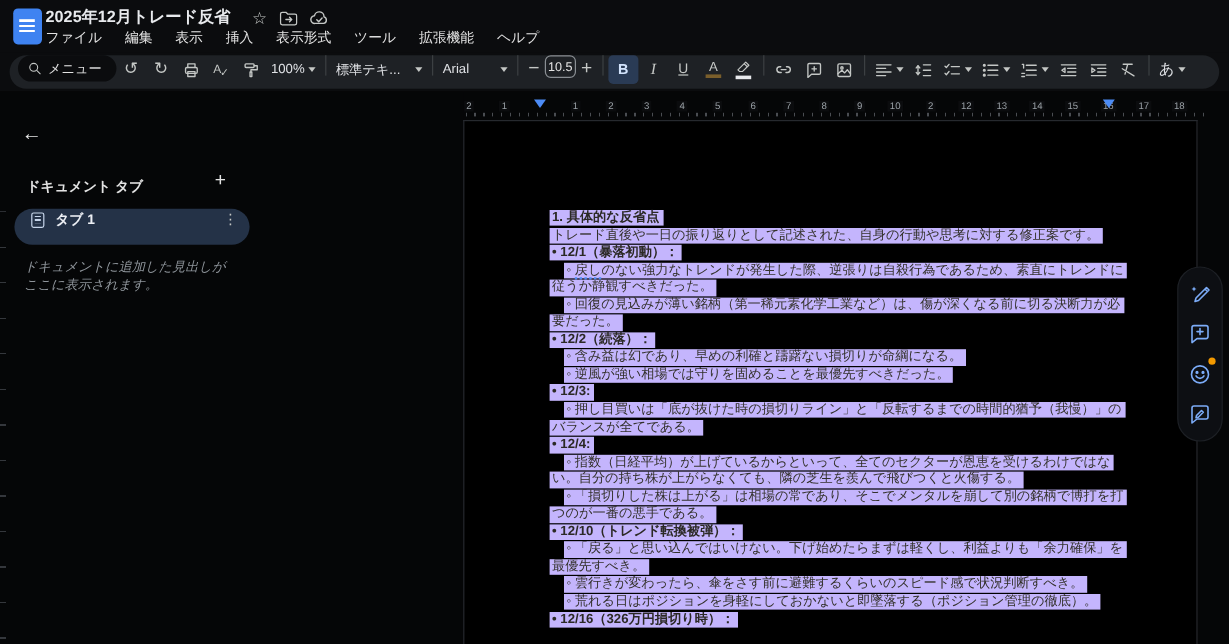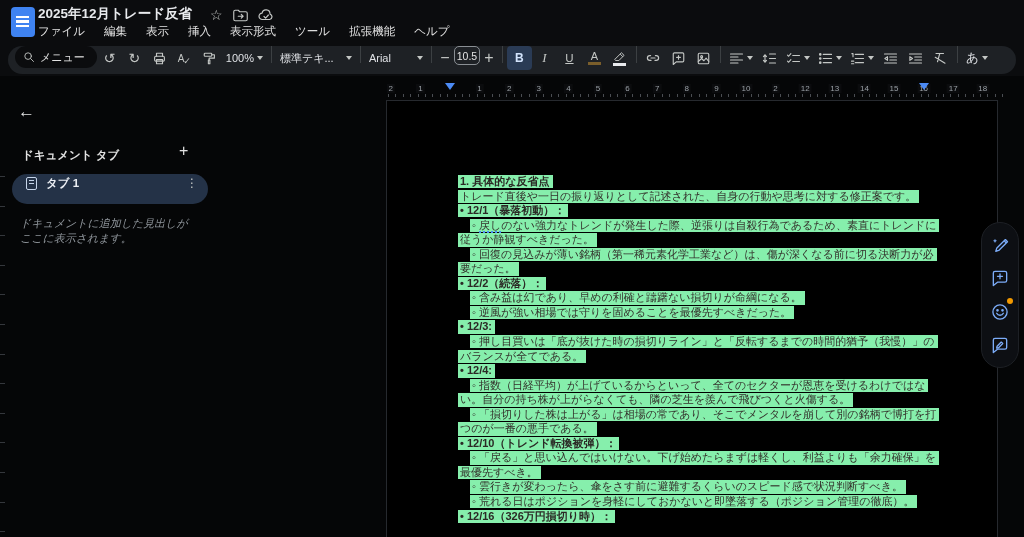--- a/index.html
+++ b/index.html
@@ -66,21 +66,21 @@
   .rmarker { position:absolute; top:0; width:0; height:0; border-left:5px solid transparent;
     border-right:5px solid transparent; border-top:7px solid #4c8bf5; }
 
   
   #canvas { position:absolute; left:386px; top:76px; width:638px; height:461px; background:#050607; }
   #page { position:absolute; left:386px; top:100px; width:612px; height:437px; background:#000;
     border:1px solid #26292e; border-bottom:none; }
   #doclines { position:absolute; left:458px; top:175px; width:480px; }
   .line { height:14.56px; white-space:nowrap; font-size:11px; }
   .line.ind { padding-left:12px; }
-  .hl { display:inline-block; background:#86efac; color:#33312b; line-height:13.4px; height:13.4px;
+  .hl { display:inline-block; background:#c4b5fd; color:#33312b; line-height:13.4px; height:13.4px;
     padding:0 3px 0 2px; }
   .hl.b { font-weight:700; color:#2b2925; }
   .spell { border-bottom:2px dotted #4c8bf5; }
 
   
   #side-actions { position:absolute; left:981px; top:222px; width:38px; height:146px; background:#0d0f13;
     border:1px solid #1d2025; border-radius:19px; display:flex; flex-direction:column; align-items:center;
     justify-content:space-evenly; }
   .sa-btn { width:24px; height:24px; display:flex; align-items:center; justify-content:center; position:relative; }
   svg.blue { stroke:#7cacf8; fill:none; stroke-width:1.6; stroke-linecap:round; stroke-linejoin:round; }

